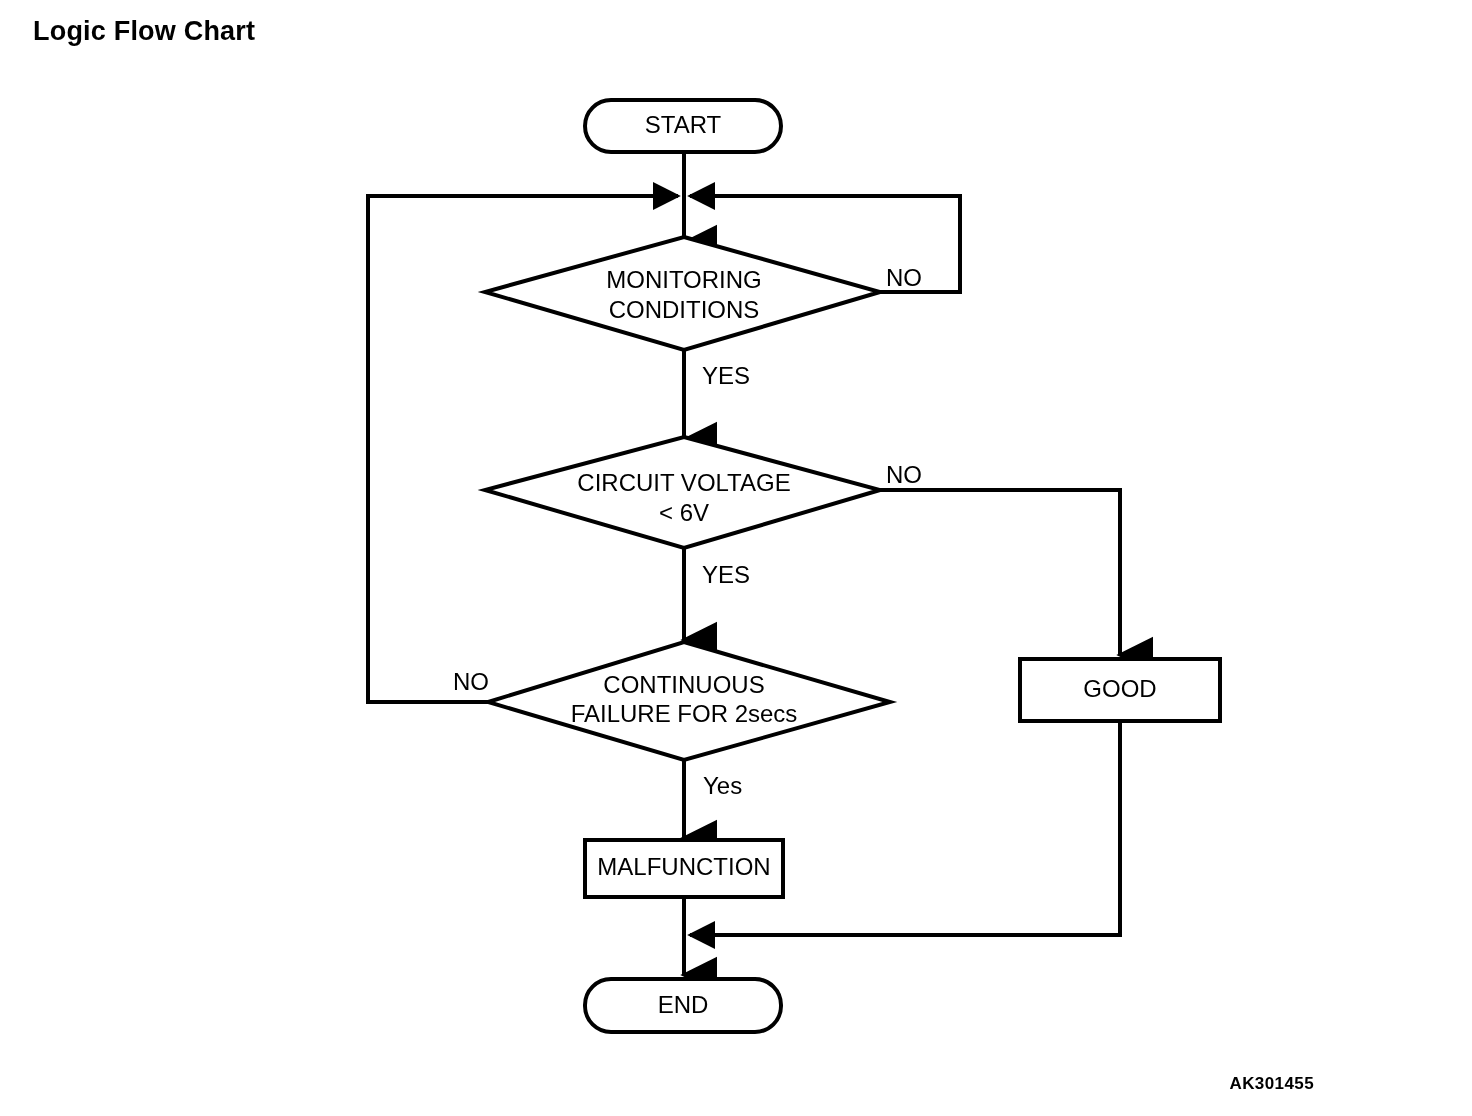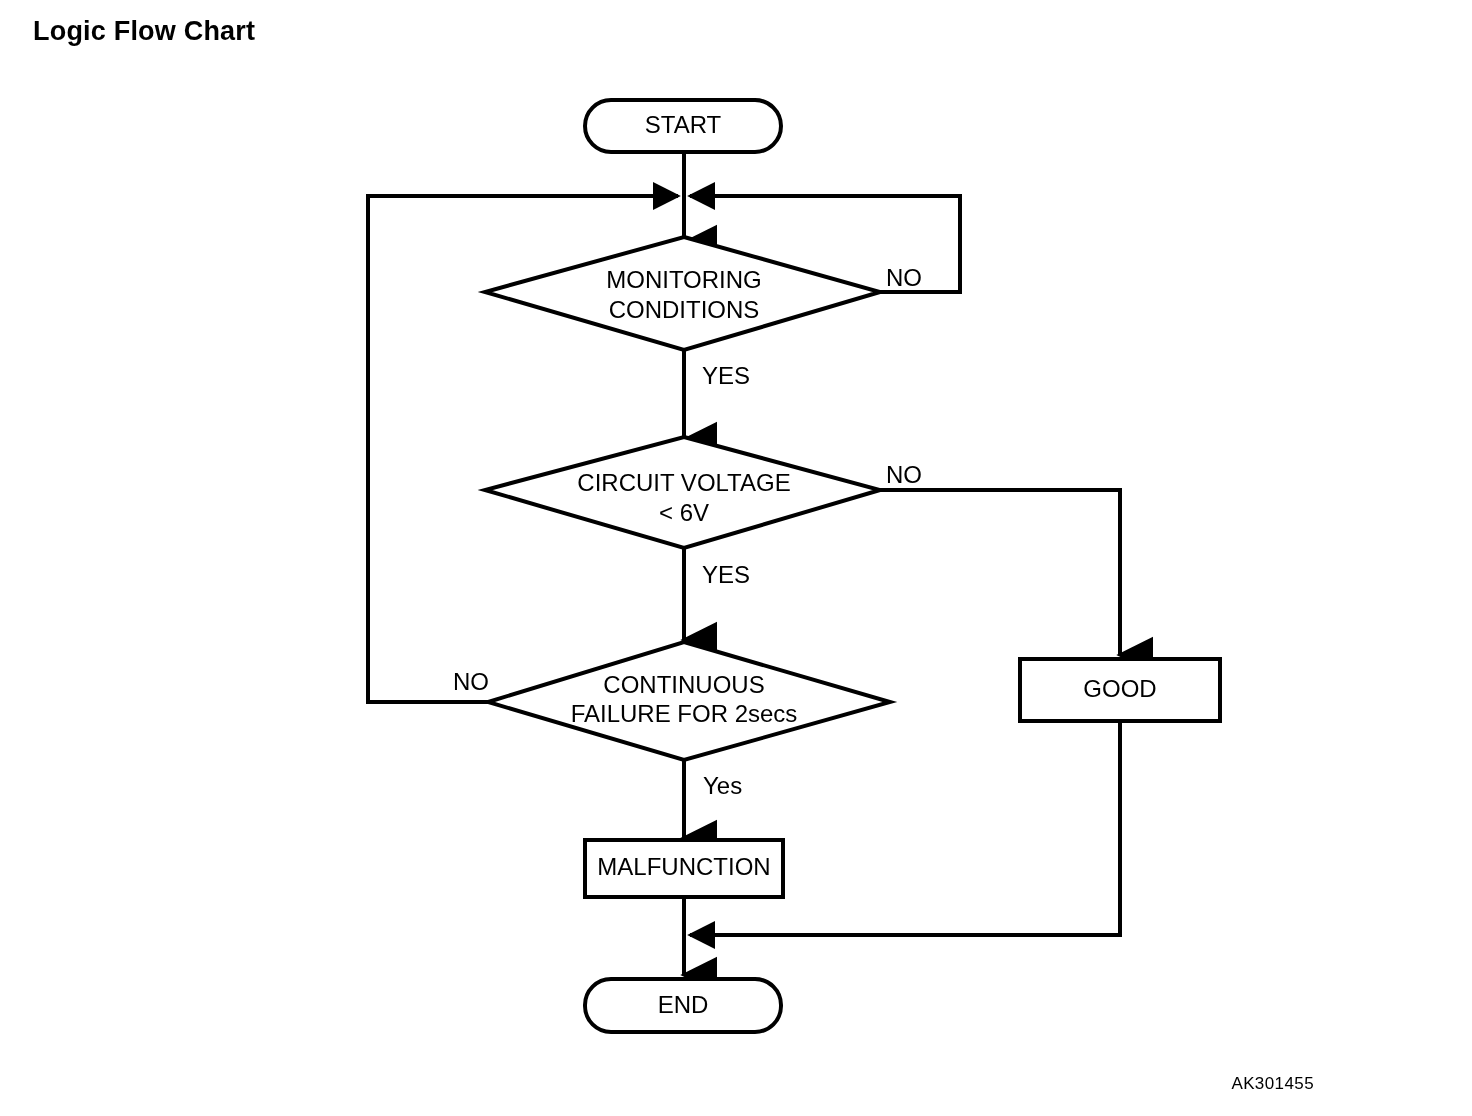--- a/index.html
+++ b/index.html
@@ -32,21 +32,21 @@
     font-weight: bold;
     letter-spacing: 0.2px;
     font-family: "Liberation Sans", sans-serif;
     white-space: nowrap;
   }
   #figure-code {
     position: absolute;
     right: 30px;
     bottom: 22px;
     font-size: 17px;
-    font-weight: normal;
+    font-weight: bold;
     font-family: "Liberation Sans", sans-serif;
     letter-spacing: 0.4px;
     margin-left: 12px;
   }
   #flow-svg {
     position: absolute;
     left: 0;
     top: 0;
   }
   .node-shape {

